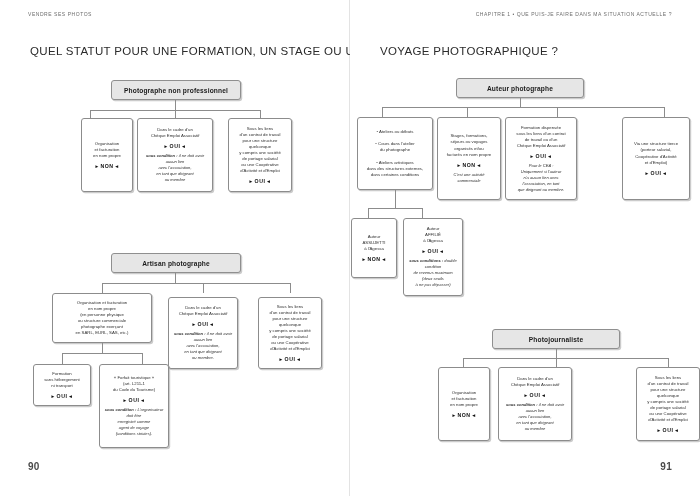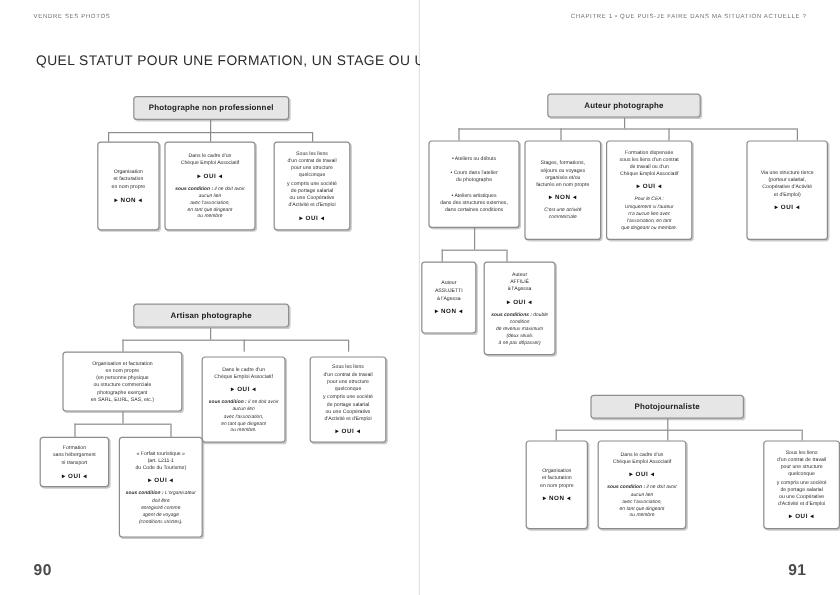--- a/index.html
+++ b/index.html
@@ -12,21 +12,21 @@
   .spread{position:relative;width:700px;height:496px;display:flex;}
   .page{position:relative;width:350px;height:496px;background:#ffffff;box-sizing:border-box;}
   .page.left{box-shadow:inset -1px 0 0 #e3e3e3;}
   .runhead{
     position:absolute;top:11px;
     font-size:5.0px;letter-spacing:.55px;color:#6d6d6d;
     text-transform:uppercase;white-space:nowrap;
   }
   .runhead.l{left:28px;}
   .runhead.r{right:28px;}
-  .folio{position:absolute;bottom:14px;font-size:13px;color:#4a4a4a;font-weight:bold;letter-spacing:.3px;}
+  .folio{position:absolute;bottom:24px;font-size:10px;color:#4a4a4a;font-weight:bold;letter-spacing:.3px;}
   .folio.l{left:28px;}
   .folio.r{right:28px;margin-top:39px;}
   .title{
     position:absolute;top:45px;
     font-size:11.5px;letter-spacing:.35px;color:#2b2b2b;
     font-weight:400;white-space:nowrap;
   }
   .title.l{left:30px;}
   .title.r{left:30px;}
 
@@ -131,20 +131,21 @@
       <div class="verdict">▸ OUI ◂</div>
       <div class="cond">
         <b>sous condition :</b>
         <span>L'organisateur doit être<br>enregistré comme<br>agent de voyage<br>(conditions strictes).</span>
       </div>
     </div>
   </div>
 
   <div class="page right">
     <div class="runhead r">CHAPITRE 1 • QUE PUIS-JE FAIRE DANS MA SITUATION ACTUELLE ?</div>
+    <div class="title r">VOYAGE PHOTOGRAPHIQUE ?</div>
     <div class="folio r">91</div>
 
     <div class="node head" style="left:106px;top:78px;width:128px;height:20px;">
       <span>Auteur photographe</span>
     </div>
     <div class="ln v" style="left:170px;top:98px;height:9px;"></div>
     <div class="ln h" style="left:32px;top:107px;width:282px;"></div>
     <div class="ln v" style="left:32px;top:107px;height:10px;"></div>
     <div class="ln v" style="left:117px;top:107px;height:10px;"></div>
     <div class="ln v" style="left:207px;top:107px;height:10px;"></div>

